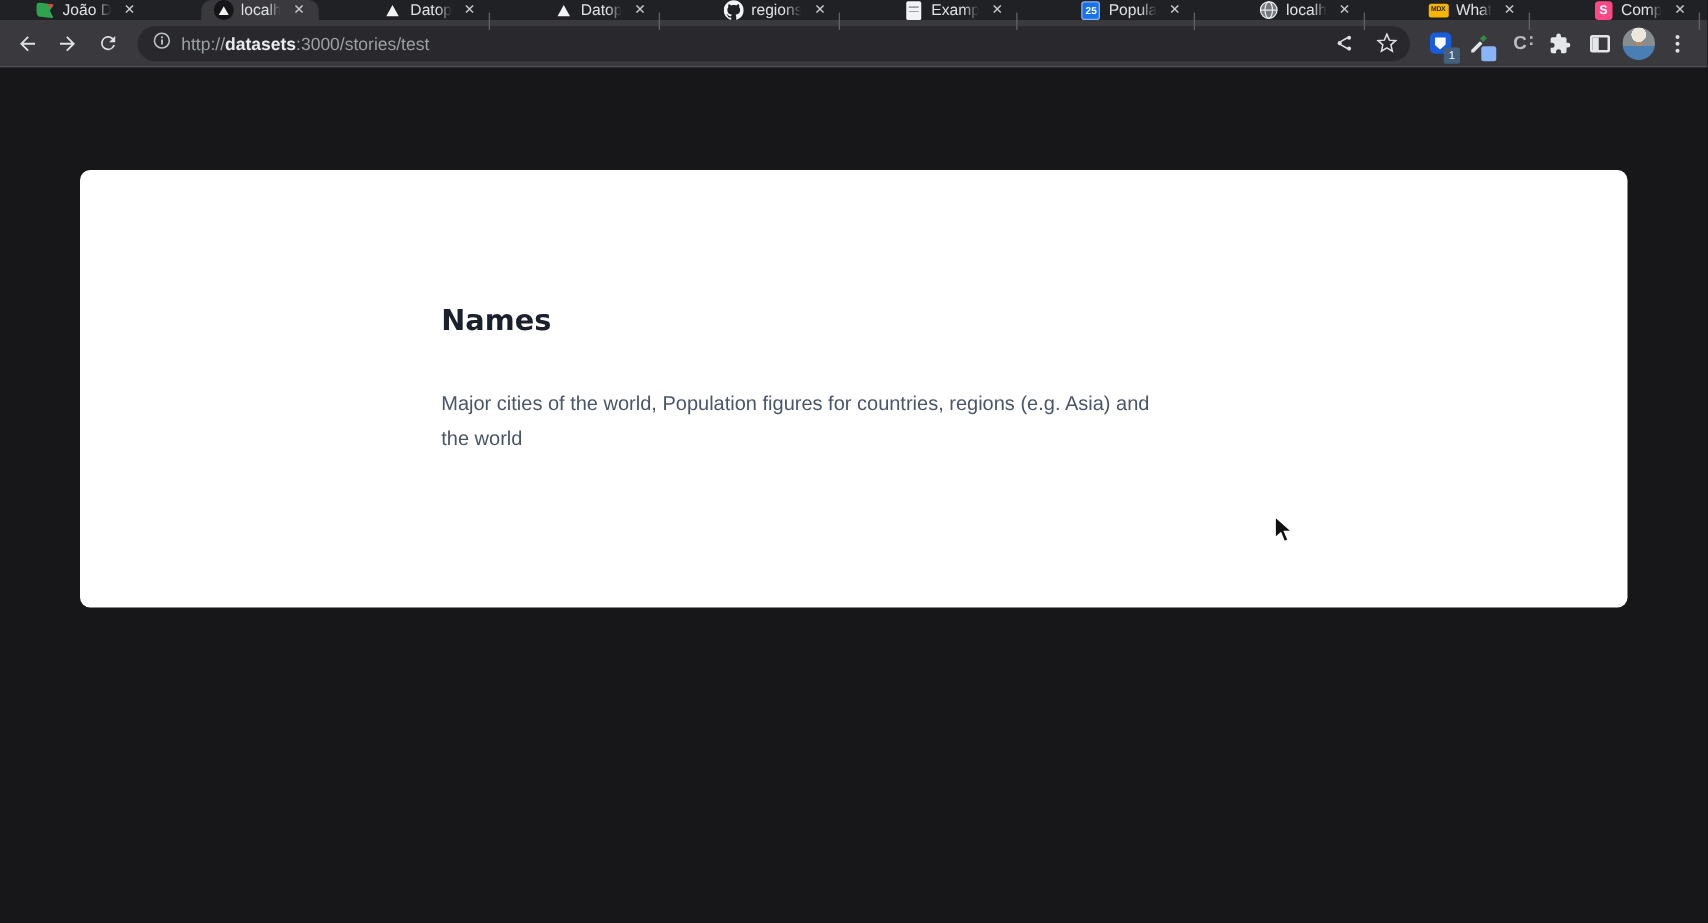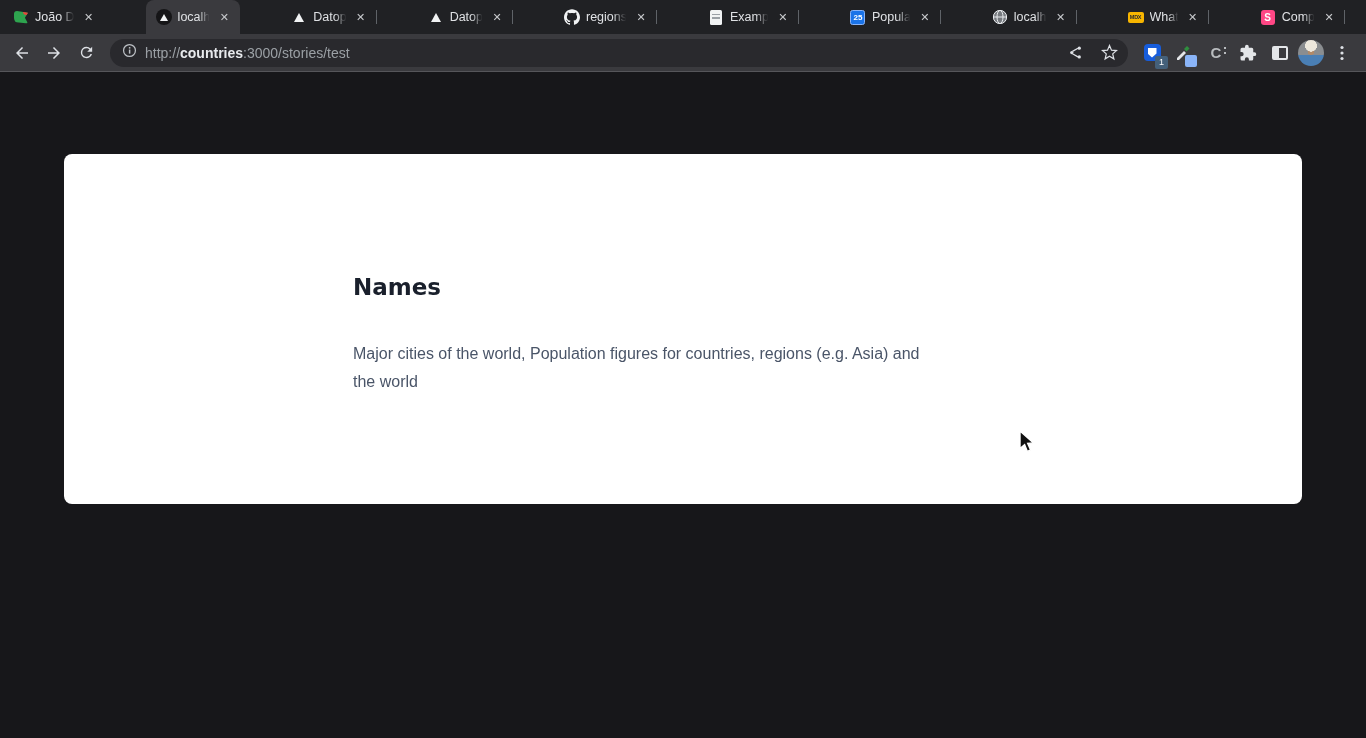--- a/index.html
+++ b/index.html
@@ -1,21 +1,21 @@
 <!DOCTYPE html>
 <html><head>
 <meta charset="utf-8">
 <style>
   * { box-sizing: border-box; margin: 0; padding: 0; }
   html,body { width:1366px; height:738px; overflow:hidden; background:#17171a;
               font-family:"Liberation Sans", sans-serif; }
 
   
-  .tabstrip { height:34px; background:#202124; display:flex; align-items:stretch;
-              padding-left:3px; position:relative;gap:41px; }
+  .tabstrip { height:16px; background:#202124; display:flex; align-items:stretch;
+              padding-left:18px; position:relative;gap:41px; }
   .tab { width:104px; display:flex; align-items:center; gap:6px; padding:0 8px 0 10px;
          position:relative; color:#dfe1e4; cursor:default; }
   .tab.active { background:#3a3a3e; border-radius:8px 8px 0 0; }
   .tab.sep::after { content:""; position:absolute; right:0; top:10px; width:1px; height:14px;
                     background:#5f6368; }
   .tab-title { flex:1; font-size:12.5px; white-space:nowrap; overflow:hidden;
                -webkit-mask-image:linear-gradient(90deg,#000 65%,transparent 98%);
                mask-image:linear-gradient(90deg,#000 65%,transparent 98%); }
   .tab-close { font-size:11px; color:#c8cacd; width:16px; height:16px; line-height:16px;
                text-align:center; border-radius:50%; flex:none; }
@@ -81,21 +81,21 @@
               linear-gradient(#8a8d90 58%, #4a7fb5 58%); }
 
   
   .page { height:665px; background:#17171a; position:relative; }
   .card { position:absolute; left:64px; top:82px; width:1238px; height:350px;
           background:#ffffff; border-radius:8px; }
   .card-col { width:660px; margin:0 auto; padding-top:74px; }
   .h1 { font-family:"DejaVu Sans", sans-serif; font-weight:bold; font-size:35px;
         line-height:46px; color:#1a202c; letter-spacing:0.2px; }
   .h2 { font-family:"DejaVu Sans", sans-serif; font-weight:bold; font-size:23px;
-        line-height:30px; color:#1a202c; margin-top:44px; }
+        line-height:30px; color:#1a202c; margin-top:32px; }
   .desc { margin-top:38px; font-size:16px; line-height:28px; color:#4a5568; white-space:pre-line; }
 
   .cursor { position:absolute; left:1016px; top:358px; pointer-events:none; }
 </style>
 </head>
 <body>
 
 <div>
 
   <div class="tabstrip">
@@ -246,21 +246,21 @@
     </span>
 
     <div class="omnibox">
       <span>
         <svg width="15" height="15" viewBox="0 0 24 24">
             <circle cx="12" cy="12" r="9.5" fill="none" stroke="#bdc1c6" stroke-width="2"></circle>
             <rect x="11" y="10.5" width="2.4" height="6.5" fill="#bdc1c6"></rect>
             <rect x="11" y="6.5" width="2.4" height="2.4" fill="#bdc1c6"></rect>
           </svg>
       </span>
-      <span class="url"><span>http://</span><span class="host">countries</span><span>:3000/stories/test</span></span>
+      <span class="url"><span>http://</span><span class="host">datasets</span><span>:3000/stories/test</span></span>
       <span class="ombtn">
         <svg width="15" height="15" viewBox="0 0 24 24" fill="#dee1e6">
             <circle cx="18" cy="5" r="2.6"></circle>
             <circle cx="6" cy="12" r="2.6"></circle>
             <circle cx="18" cy="19" r="2.6"></circle>
             <path d="M7.6 11l8.8-5-1-1.8-8.8 5zM7.6 13l8.8 5-1 1.8-8.8-5z"></path>
           </svg>
       </span>
       <span class="ombtn">
         <svg width="17" height="17" viewBox="0 0 24 24">

